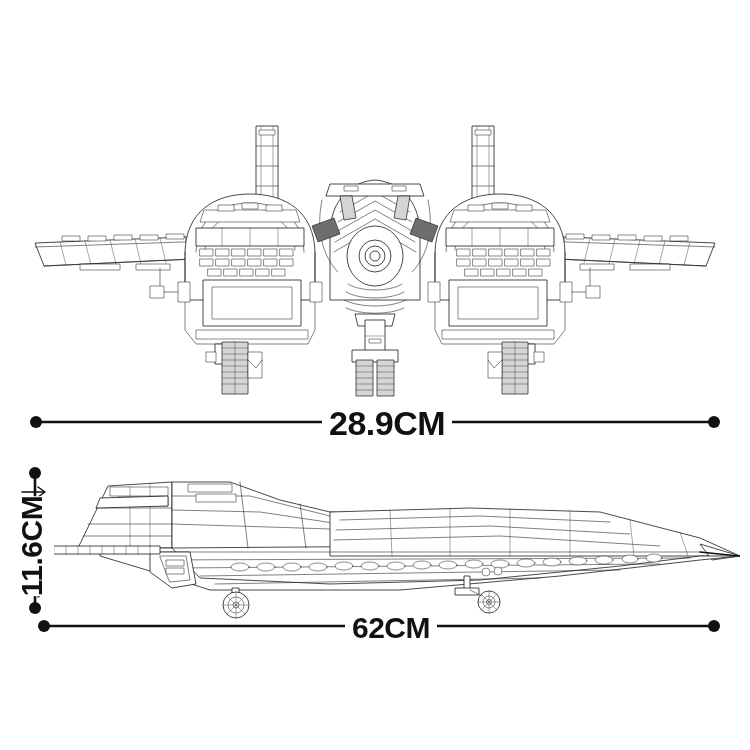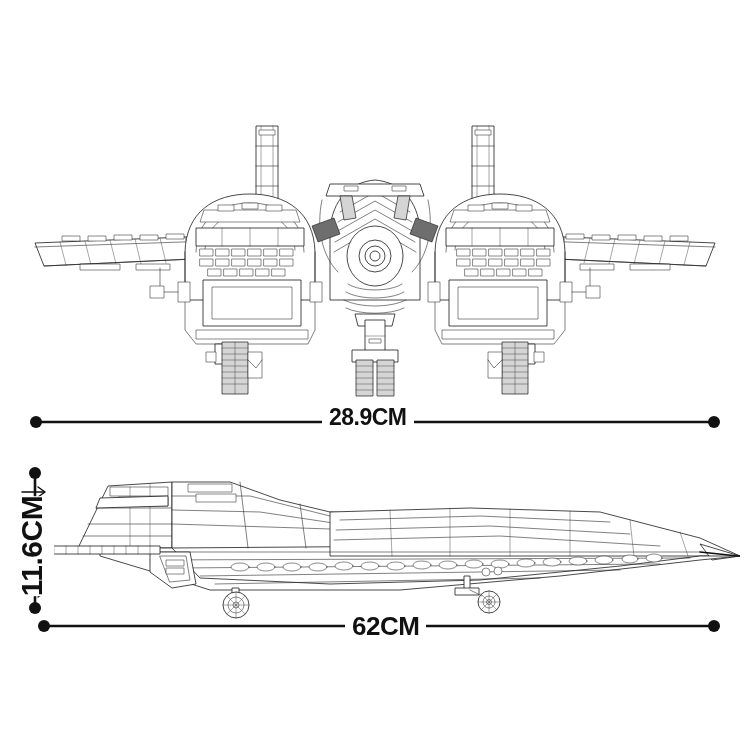--- a/index.html
+++ b/index.html
@@ -85,27 +85,27 @@
     position: absolute;
     font-family: "Liberation Sans", sans-serif;
     font-weight: bold;
     color: #111111;
     letter-spacing: -0.5px;
     background: #ffffff;
     line-height: 1;
     white-space: nowrap;
   }
   #label-span {
-    font-size: 23px;
+    font-size: 34px;
     left: 322px;
     top: 406px;
     padding: 0 7px;
   }
   #label-length {
-    font-size: 26px;
+    font-size: 30px;
     left: 345px;
     top: 613px;
     padding: 0 7px;
   }
   #label-height {
     font-size: 30px;
     left: -18px;
     top: 524px;
     padding: 7px 0;
     transform: rotate(-90deg);

